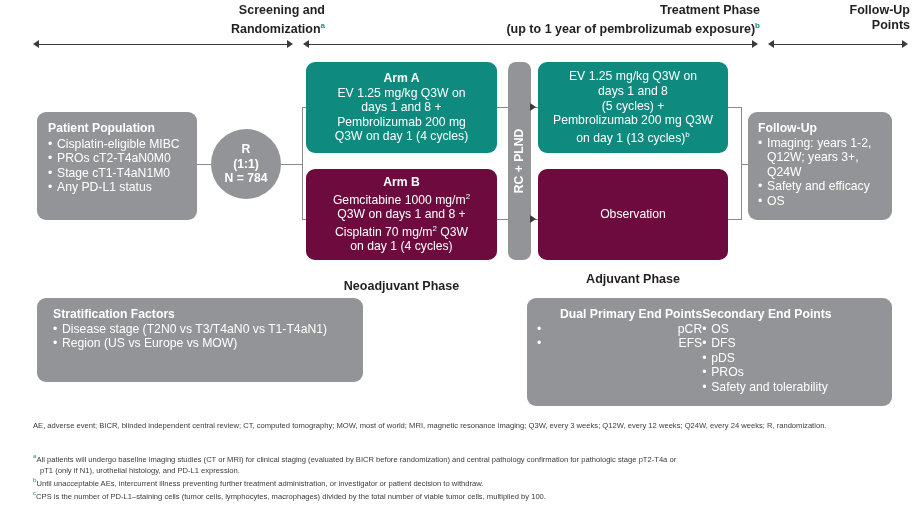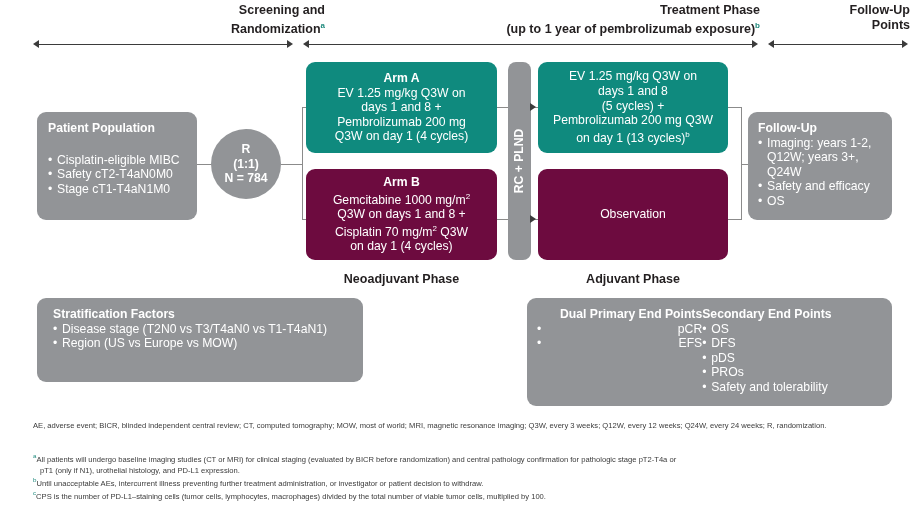--- a/index.html
+++ b/index.html
@@ -60,21 +60,21 @@
   .maroon{background:#6d0b3f;}
   .box .ttl{font-weight:bold;}
   .bullets{margin:0;padding:0;list-style:none;}
   .bullets li{position:relative;padding-left:9px;}
   .bullets li:before{content:"\2022";position:absolute;left:0;top:0;}
   sup.fn{font-size:8px;vertical-align:super;}
   sup.sq{font-size:8px;vertical-align:super;}
 
   
   #box-pop{left:37px;top:112px;width:160px;height:108px;padding:9px 9px 9px 11px;justify-content:flex-start;}
-  #box-pop .ttl{margin-bottom:17px;}
+  #box-pop .ttl{margin-bottom:1px;}
 
   
   #circle-r{
     position:absolute;left:211px;top:129px;width:70px;height:70px;
     border-radius:50%;background:#929497;color:#fff;
     display:flex;flex-direction:column;align-items:center;justify-content:center;
     font-size:12.2px;line-height:14.6px;font-weight:bold;text-align:center;
   }
 
   
@@ -105,21 +105,21 @@
   #box-adjA{left:538px;top:62px;width:190px;height:91px;padding:4px 7px;}
   #box-adjB{left:538px;top:169px;width:190px;height:91px;padding:4px 25px;}
 
   
   #box-follow{left:748px;top:112px;width:144px;height:108px;padding:9px 8px 9px 10px;justify-content:flex-start;}
 
   
   .phase-sub{
     position:absolute;font-weight:bold;font-size:12.5px;color:#231f20;text-align:center;
   }
-  #sub-neo{left:306px;top:272px;width:191px;text-align:center;}
+  #sub-neo{left:306px;top:279px;width:191px;text-align:center;}
   #sub-adj{left:538px;top:272px;width:190px;}
 
   
   #box-strat{left:37px;top:298px;width:326px;height:84px;padding:9px 16px;justify-content:flex-start;}
   #box-endp{left:527px;top:298px;width:365px;height:108px;padding:9px 10px;justify-content:flex-start;
             flex-direction:row;}
   .endp-col{display:flex;flex-direction:column;}
   #endp-col1{width:170px;text-align:right;}
   #endp-col2{width:185px;}
 
@@ -168,22 +168,23 @@
   <div class="dbl-arrow" id="arr-follow">
     <div class="hl"></div>
     <div class="bar"></div>
     <div class="hr"></div>
   </div>
 
   <div class="box gray" id="box-pop">
     <div class="ttl">Patient Population</div>
     <ul class="bullets">
       <li>Cisplatin-eligible MIBC</li>
-      <li>Safety cT2-T4aN0M0</li>
+      <li>PROs cT2-T4aN0M0</li>
       <li>Stage cT1-T4aN1M0</li>
+      <li>Any PD-L1 status</li>
     </ul>
   </div>
 
   <div class="conn h" style="left:197px;top:163.5px;width:15px;"></div>
 
   <div id="circle-r">
     <div>R</div>
     <div>(1:1)</div>
     <div>N = 784</div>
   </div>

